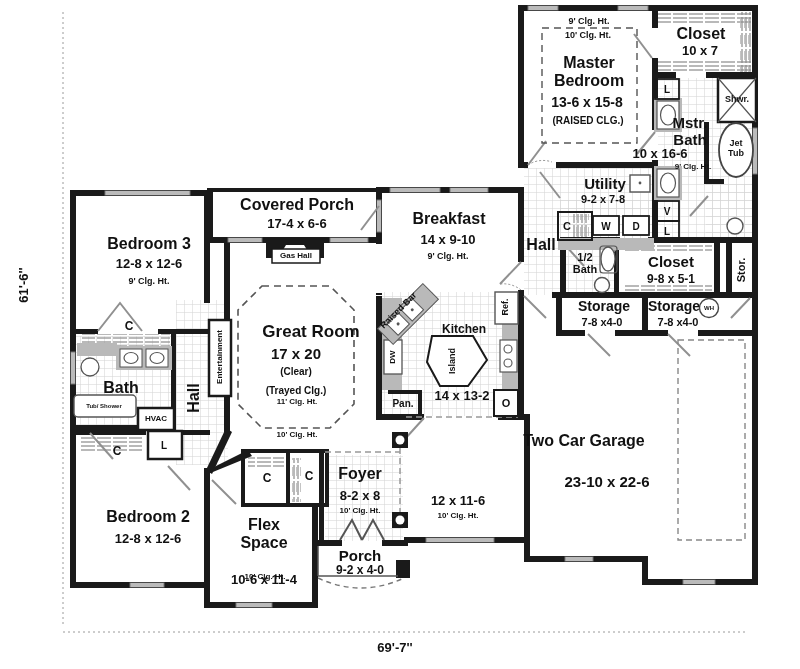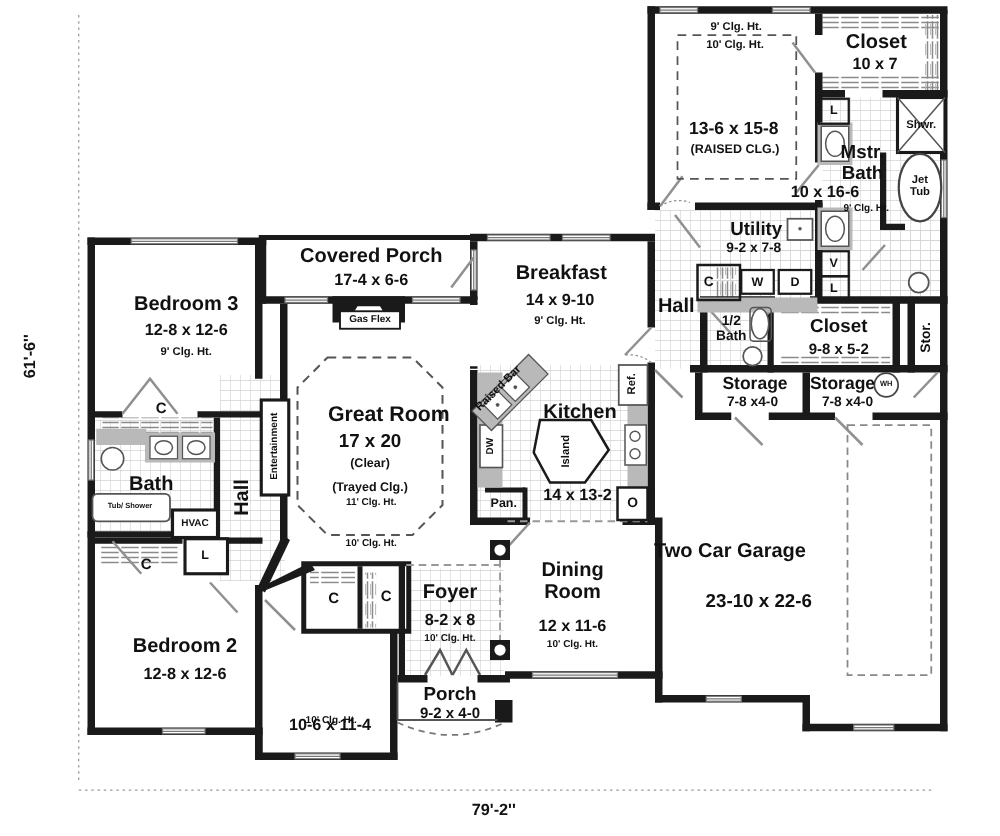--- a/index.html
+++ b/index.html
@@ -291,20 +291,21 @@
   <g>
     <rect x="392" y="432" width="16" height="16" fill="#1a1a1a"></rect>
     <circle cx="400" cy="440" r="4.5" fill="#fff"></circle>
     <rect x="392" y="512" width="16" height="16" fill="#1a1a1a"></rect>
     <circle cx="400" cy="520" r="4.5" fill="#fff"></circle>
   </g>
 </svg>
 
   <div class="lbl" style="left:589px;top:22px;font-size:9px">9' Clg. Ht.</div>
   <div class="lbl" style="left:588px;top:36px;font-size:9px">10' Clg. Ht.</div>
+  <div class="lbl wrap" style="left:589px;top:72px;width:104px;font-size:16px">Master Bedroom</div>
   <div class="lbl" style="left:587px;top:103px;font-size:14px">13-6 x 15-8</div>
   <div class="lbl" style="left:588px;top:120px;font-size:10px">(RAISED CLG.)</div>
 
   <div class="lbl" style="left:701px;top:34px;font-size:16px">Closet</div>
   <div class="lbl" style="left:700px;top:51px;font-size:13px">10 x 7</div>
 
   <div class="lbl" style="left:737px;top:100px;font-size:9px">Shwr.</div>
   <div class="lbl wrap" style="left:736px;top:149px;width:28px;font-size:9px">Jet Tub</div>
   <div class="lbl wrap" style="left:690px;top:131px;width:58px;font-size:15px">Mstr. Bath</div>
   <div class="lbl" style="left:660px;top:154px;font-size:13px">10 x 16-6</div>
@@ -316,48 +317,48 @@
   <div class="lbl" style="left:605px;top:184px;font-size:15px">Utility</div>
   <div class="lbl" style="left:603px;top:199px;font-size:11px">9-2 x 7-8</div>
   <div class="lbl" style="left:567px;top:226px;font-size:11px">C</div>
   <div class="lbl" style="left:606px;top:226px;font-size:10px">W</div>
   <div class="lbl" style="left:636px;top:226px;font-size:10px">D</div>
 
   <div class="lbl" style="left:541px;top:245px;font-size:16px">Hall</div>
   <div class="lbl wrap" style="left:585px;top:263px;width:38px;font-size:11px">1/2 Bath</div>
 
   <div class="lbl" style="left:671px;top:262px;font-size:15px">Closet</div>
-  <div class="lbl" style="left:671px;top:280px;font-size:12px">9-8 x 5-2</div>
+  <div class="lbl" style="left:671px;top:280px;font-size:12px">9-8 x 5-1</div>
   <div class="lbl rot" style="left:741px;top:270px;font-size:11px">Stor.</div>
 
   <div class="lbl" style="left:604px;top:307px;font-size:14px">Storage</div>
   <div class="lbl" style="left:602px;top:322px;font-size:11px">7-8 x4-0</div>
   <div class="lbl" style="left:674px;top:307px;font-size:14px">Storage</div>
   <div class="lbl" style="left:678px;top:322px;font-size:11px">7-8 x4-0</div>
   <div class="lbl" style="left:709px;top:308px;font-size:6px">WH</div>
 
   <div class="lbl" style="left:584px;top:441px;font-size:16px">Two Car Garage</div>
   <div class="lbl" style="left:607px;top:482px;font-size:15px">23-10 x 22-6</div>
 
   <div class="lbl" style="left:449px;top:219px;font-size:16px">Breakfast</div>
   <div class="lbl" style="left:448px;top:240px;font-size:13px">14 x 9-10</div>
   <div class="lbl" style="left:448px;top:257px;font-size:9px">9' Clg. Ht.</div>
 
-  <div class="lbl" style="left:464px;top:330px;font-size:16px">Kitchen</div>
+  <div class="lbl" style="left:464px;top:330px;font-size:12px">Kitchen</div>
   <div class="lbl" style="left:462px;top:396px;font-size:13px">14 x 13-2</div>
   <div class="lbl rot" style="left:453px;top:361px;font-size:9px">Island</div>
   <div class="lbl rot45" style="left:399px;top:311px;font-size:9px">Raised Bar</div>
   <div class="lbl rot" style="left:393px;top:357px;font-size:8px">DW</div>
   <div class="lbl rot" style="left:506px;top:307px;font-size:9px">Ref.</div>
   <div class="lbl" style="left:403px;top:403px;font-size:10px">Pan.</div>
   <div class="lbl" style="left:506px;top:403px;font-size:11px">O</div>
 
   <div class="lbl" style="left:297px;top:205px;font-size:16px">Covered Porch</div>
   <div class="lbl" style="left:297px;top:224px;font-size:13px">17-4 x 6-6</div>
-  <div class="lbl" style="left:296px;top:256px;font-size:8px">Gas Flex</div>
+  <div class="lbl" style="left:296px;top:256px;font-size:8px">Gas Hall</div>
 
   <div class="lbl" style="left:311px;top:332px;font-size:17px">Great Room</div>
   <div class="lbl" style="left:296px;top:354px;font-size:15px">17 x 20</div>
   <div class="lbl" style="left:296px;top:371px;font-size:10px">(Clear)</div>
   <div class="lbl" style="left:296px;top:390px;font-size:10px">(Trayed Clg.)</div>
   <div class="lbl" style="left:297px;top:402px;font-size:8px">11' Clg. Ht.</div>
   <div class="lbl" style="left:297px;top:435px;font-size:8px">10' Clg. Ht.</div>
   <div class="lbl rot" style="left:220px;top:357px;font-size:8px">Entertainment</div>
   <div class="lbl rot" style="left:194px;top:398px;font-size:16px">Hall</div>
 
@@ -370,30 +371,30 @@
   <div class="lbl" style="left:104px;top:406px;font-size:6px">Tub/ Shower</div>
   <div class="lbl" style="left:156px;top:419px;font-size:8px">HVAC</div>
   <div class="lbl" style="left:164px;top:445px;font-size:10px">L</div>
   <div class="lbl" style="left:117px;top:452px;font-size:12px">C</div>
 
   <div class="lbl" style="left:148px;top:517px;font-size:16px">Bedroom 2</div>
   <div class="lbl" style="left:148px;top:539px;font-size:13px">12-8 x 12-6</div>
 
   <div class="lbl" style="left:267px;top:479px;font-size:12px">C</div>
   <div class="lbl" style="left:309px;top:477px;font-size:12px">C</div>
+  <div class="lbl wrap" style="left:264px;top:534px;width:62px;font-size:16px">Flex Space</div>
   <div class="lbl" style="left:264px;top:580px;font-size:13px">10-6 x 11-4</div>
   <div class="lbl" style="left:265px;top:577px;font-size:8px">10' Clg. Ht.</div>
 
   <div class="lbl" style="left:360px;top:474px;font-size:16px">Foyer</div>
   <div class="lbl" style="left:360px;top:496px;font-size:13px">8-2 x 8</div>
   <div class="lbl" style="left:360px;top:511px;font-size:8px">10' Clg. Ht.</div>
 
-  <div class="lbl wrap" style="left:458px;top:465px;width:70px;font-size:16px">Dining Room</div>
   <div class="lbl" style="left:458px;top:501px;font-size:13px">12 x 11-6</div>
   <div class="lbl" style="left:458px;top:516px;font-size:8px">10' Clg. Ht.</div>
 
   <div class="lbl" style="left:360px;top:556px;font-size:15px">Porch</div>
   <div class="lbl" style="left:360px;top:571px;font-size:12px">9-2 x 4-0</div>
 
   <div class="lbl rot" style="left:24px;top:285px;font-size:13px">61'-6''</div>
-  <div class="lbl" style="left:395px;top:648px;font-size:13px">79'-2''</div>
+  <div class="lbl" style="left:395px;top:648px;font-size:13px">69'-7''</div>
 
 </div>
 
 </body></html>

